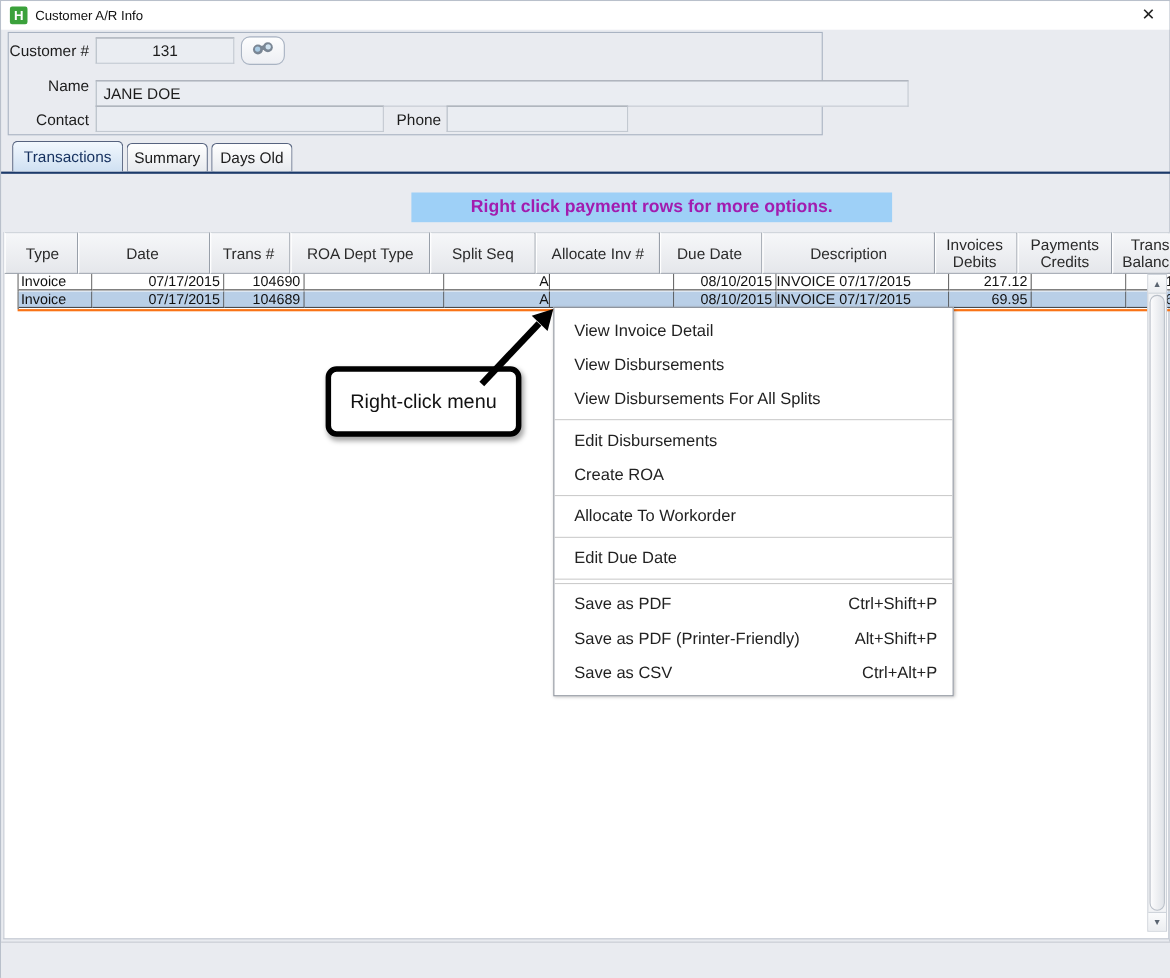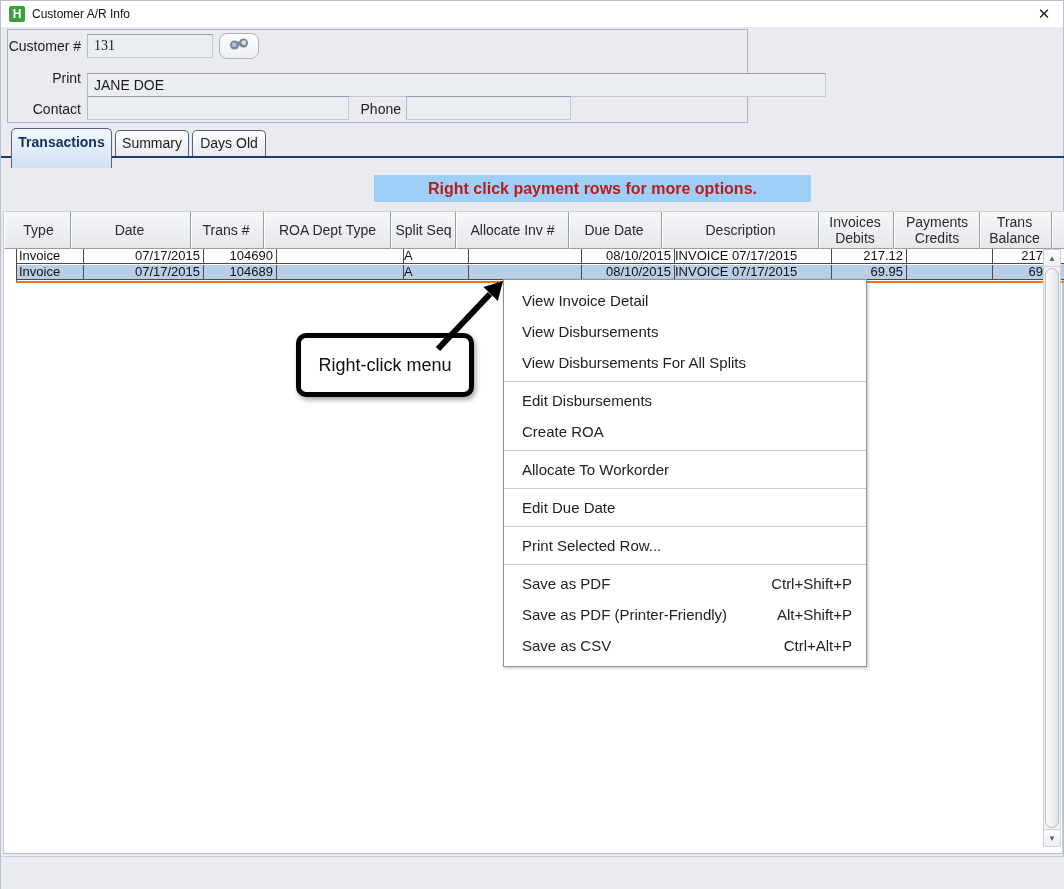--- a/index.html
+++ b/index.html
@@ -15,53 +15,53 @@
   .title-text { position:absolute; left:31px; top:6px; font-size:12px; color:#111; }
   .close-btn { position:absolute; right:8px; top:3px; width:22px; height:20px; text-align:center;
                font-size:15px; color:#222; line-height:20px; cursor:default; }
 
   
   .form-panel { position:absolute; left:6px; top:28px; width:741px; height:94px; border:1px solid #a9b3c2; }
   .flabel { position:absolute; font-size:14px; color:#1c1c1c; text-align:right; }
   .field { position:absolute; background:#eaedf2; border:1px solid #c3c9d1; border-top-color:#979ea8;
            border-left-color:#b4bbc4; font-size:14px; color:#1c1c1c; line-height:22px; padding:0 6px;
            white-space:nowrap; overflow:hidden; }
-  .field.num { text-align:left;font-family:Liberation Serif, serif; }
+  .field.num { text-align:center; }
   .lookup-btn { position:absolute; left:218px; top:32px; width:40px; height:26px; border:1px solid #a9b3c2;
                 border-radius:8px; background:linear-gradient(#fdfdfe,#edeff3);
                 display:flex; align-items:center; justify-content:center; }
 
   
   .tab { position:absolute; height:26px; top:129px; border:1px solid #56637f; border-bottom:none;
          border-radius:5px 5px 0 0; background:linear-gradient(#ffffff,#e7eaee); color:#1c1c1c;
          font-size:14px; text-align:center; line-height:25px; z-index:1; }
-  .tab.active { top:127px; height:40px; background:linear-gradient(#f2f8fe,#cfe0f2);
-                color:#15305e; z-index:3; line-height:27px;font-weight:bold; }
+  .tab.active { top:127px; height:28px; background:linear-gradient(#f2f8fe,#cfe0f2);
+                color:#15305e; z-index:3; line-height:27px; }
   .tab-line { position:absolute; left:0; width:1064px; top:155px; height:2px; background:#1c3a6a; z-index:2; }
 
   
   .notice { position:absolute; left:373px; top:174px; width:437px; height:27px; background:#9ed0f7;
-            color:#b91c1c; font-weight:bold; font-size:16px; text-align:center; line-height:27px; }
+            color:#a21caf; font-weight:bold; font-size:16px; text-align:center; line-height:27px; }
 
   
   .table-wrap { position:absolute; left:2px; top:210px; width:1060px; height:643px; background:#fff;
                 border-left:1px solid #c3c9d2; border-right:1px solid #c3c9d2; border-bottom:1px solid #b9bfca; }
   .grid-header { position:absolute; left:0; top:0; display:flex; }
   .hcell { height:38px; background:linear-gradient(#f6f7f9,#e5e7eb); border-top:1px solid #cdd2d9;
            border-left:1px solid #ffffff; border-right:1px solid #989fa9; border-bottom:1px solid #989fa9;
            display:flex; flex-direction:column; align-items:center; justify-content:center;
            font-size:14px; color:#2a2a2a; line-height:16px; }
   .grid-body { position:absolute; left:0; top:38px; border-bottom:2px solid #f97316;margin-left:12px; }
   .drow { display:flex; height:16px; border-left:1px solid #4a4a4a; }
   .drow.selected .dcell { background:#b9cfe7; }
   .dcell { height:15px; background:#fff; border-right:1px solid #4a4a4a; border-bottom:1px solid #4a4a4a;
            font-size:13px; color:#111; line-height:14px; white-space:nowrap; overflow:hidden; }
   .c0{width:67px;text-align:left;padding-left:2px;} .c1{width:120px;text-align:right;padding-right:3px;}
   .c2{width:73px;text-align:right;padding-right:3px;} .c3{width:127px;text-align:center;}
-  .c4{width:65px;text-align:left;} .c5{width:113px;text-align:center;}
+  .c4{width:96px;text-align:right;} .c5{width:113px;text-align:center;}
   .c6{width:93px;text-align:right;padding-right:3px;} .c7{width:157px;text-align:left;}
   .c8{width:75px;text-align:right;padding-right:3px;} .c9{width:86px;text-align:right;padding-right:0;}
   .c10{width:72px;text-align:right;padding-right:3px;}
   .hstub { width:22px; }
 
   
   .vscroll { position:absolute; left:1039px; top:38px; width:18px; height:598px; background:#f2f3f5;
              border:1px solid #cfd4db; }
   .sb-btn { position:absolute; left:0; width:16px; height:17px; background:linear-gradient(#fafbfc,#eceef1);
             text-align:center; font-size:8px; color:#5a6470; line-height:17px; }
@@ -106,21 +106,21 @@
     <span>
       <svg width="22" height="14" viewBox="0 0 22 14">
         <circle cx="6.5" cy="8" r="4.5" fill="#7a8694"></circle>
         <circle cx="15.5" cy="6" r="4.5" fill="#7a8694"></circle>
         <rect x="8" y="4.5" width="6" height="4" fill="#7a8694" transform="rotate(-10 11 6.5)"></rect>
         <circle cx="6.2" cy="7.6" r="2.4" fill="#a9cbe4"></circle>
         <circle cx="15.8" cy="5.6" r="2.4" fill="#cfe2f0"></circle>
       </svg>
     </span>
   </div>
-  <div class="flabel" style="left:0; top:69px; width:80px;">Print</div>
+  <div class="flabel" style="left:0; top:69px; width:80px;">Name</div>
   <div class="field" style="left:86px; top:72px; width:739px; height:24px;">JANE DOE</div>
   <div class="flabel" style="left:0; top:100px; width:80px;">Contact</div>
   <div class="field" style="left:86px; top:95px; width:262px; height:24px;"></div>
   <div class="flabel" style="left:330px; top:100px; width:70px;">Phone</div>
   <div class="field" style="left:405px; top:95px; width:165px; height:24px;"></div>
 
   <div class="tab active" style="left:10px; width:101px;">Transactions</div>
   <div class="tab" style="left:114px; width:74px;">Summary</div>
   <div class="tab" style="left:191px; width:74px;">Days Old</div>
   <div class="tab-line"></div>
@@ -221,23 +221,20 @@
       </div>
     <div class="sep"></div>
     <div class="mi">
         <span>Allocate To Workorder</span>
       </div>
     <div class="sep"></div>
     <div class="mi">
         <span>Edit Due Date</span>
       </div>
     <div class="sep"></div>
-    <div class="mi">
-        <span>Print Selected Row...</span>
-      </div>
     <div class="sep"></div>
     <div class="mi">
         <span>Save as PDF</span>
         <span class="shortcut">Ctrl+Shift+P</span>
       </div>
     <div class="mi">
         <span>Save as PDF (Printer-Friendly)</span>
         <span class="shortcut">Alt+Shift+P</span>
       </div>
     <div class="mi">

